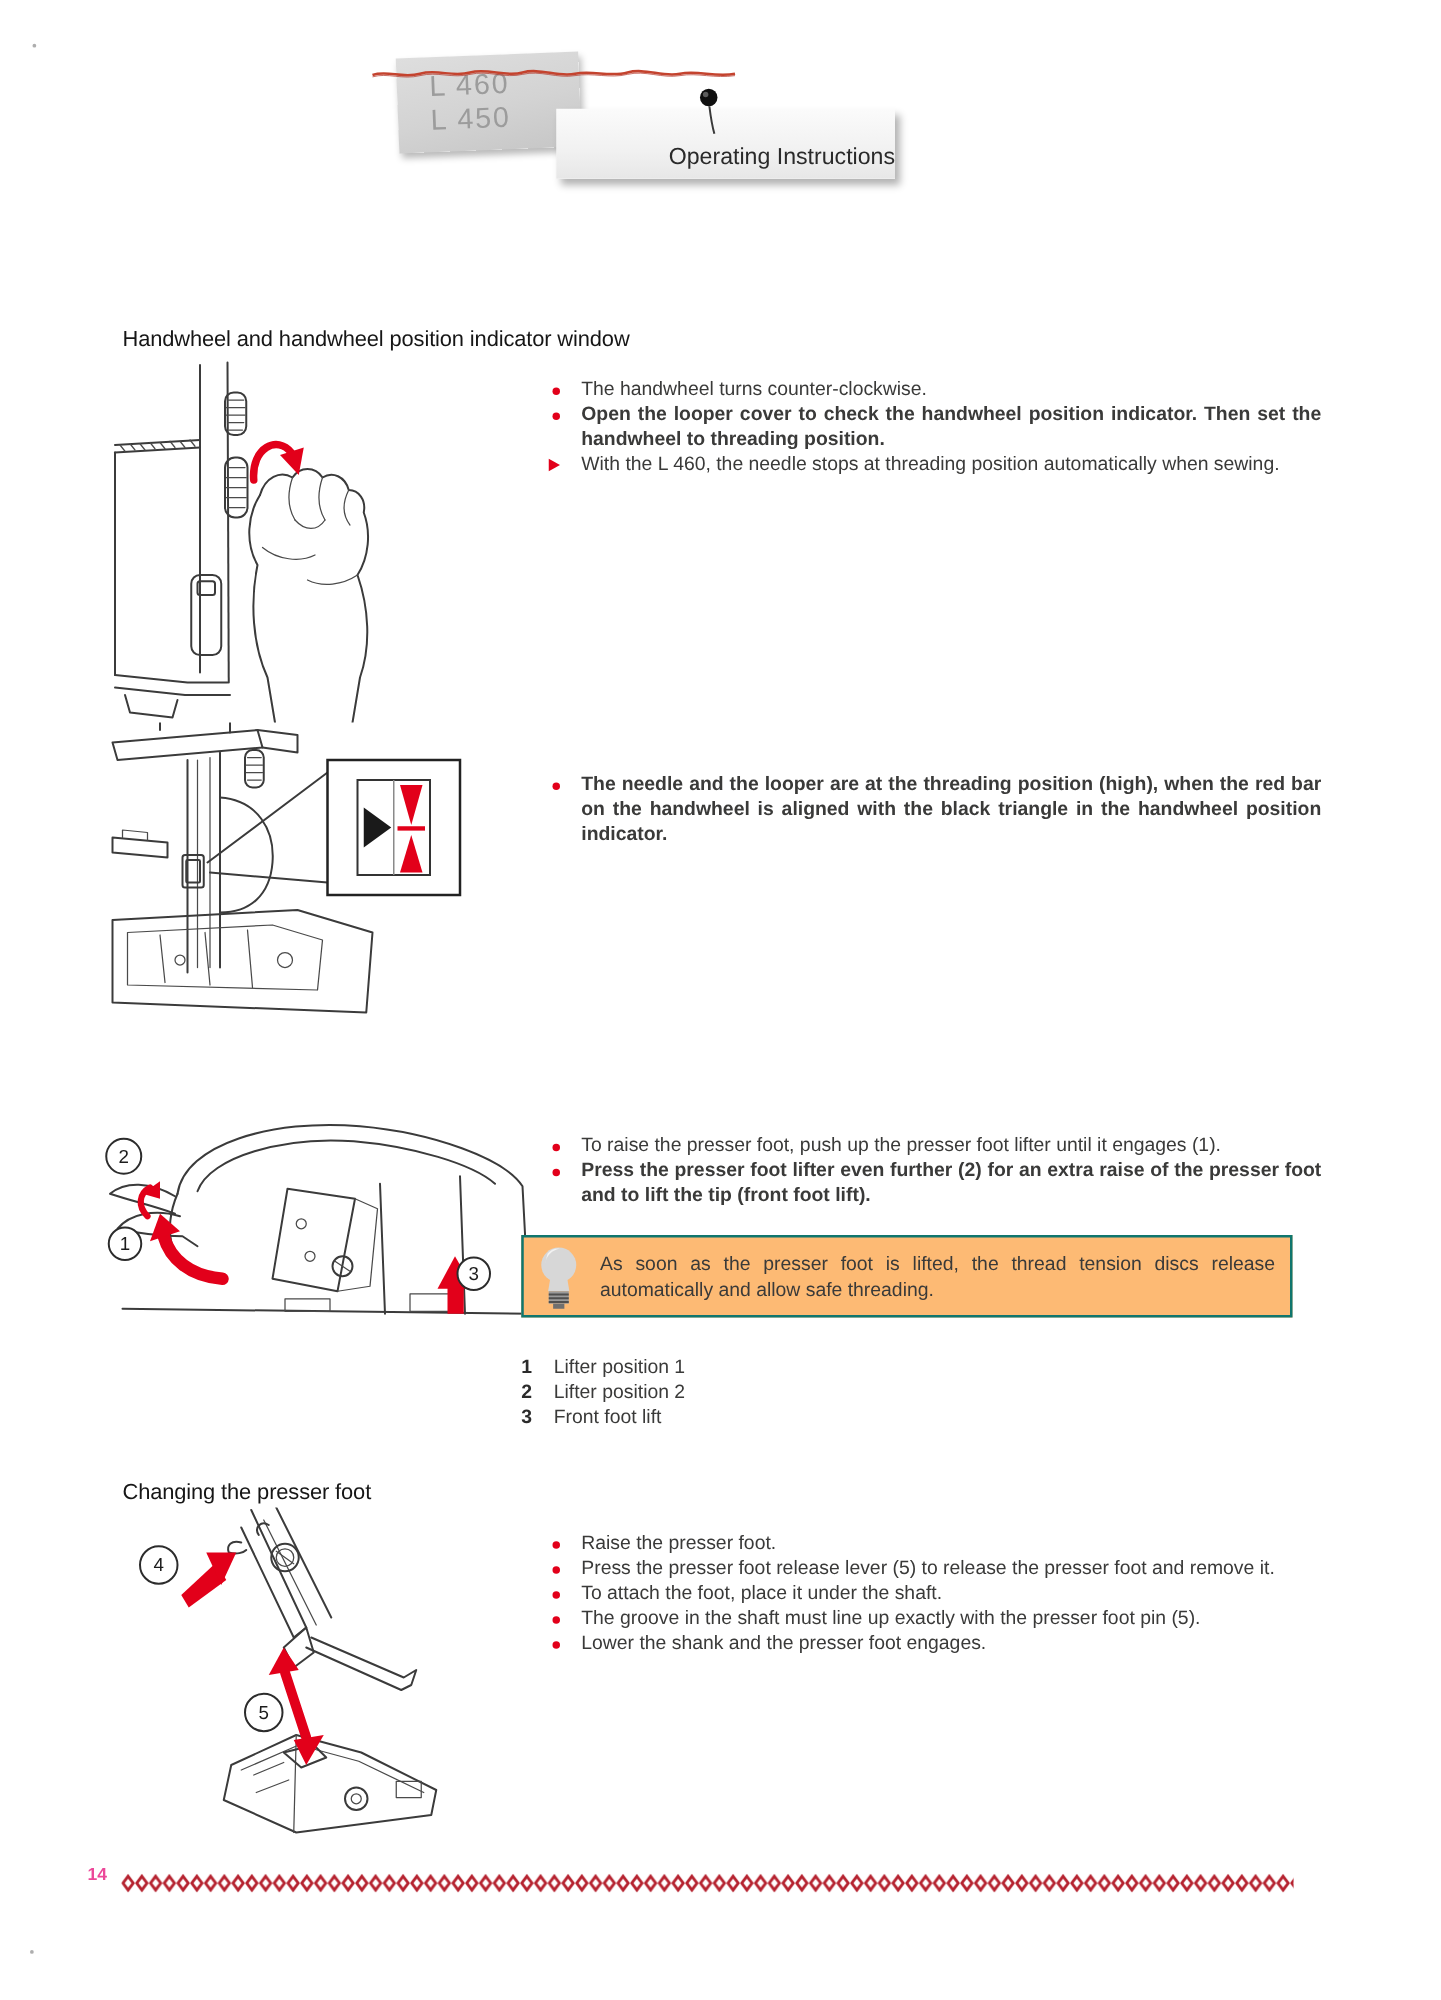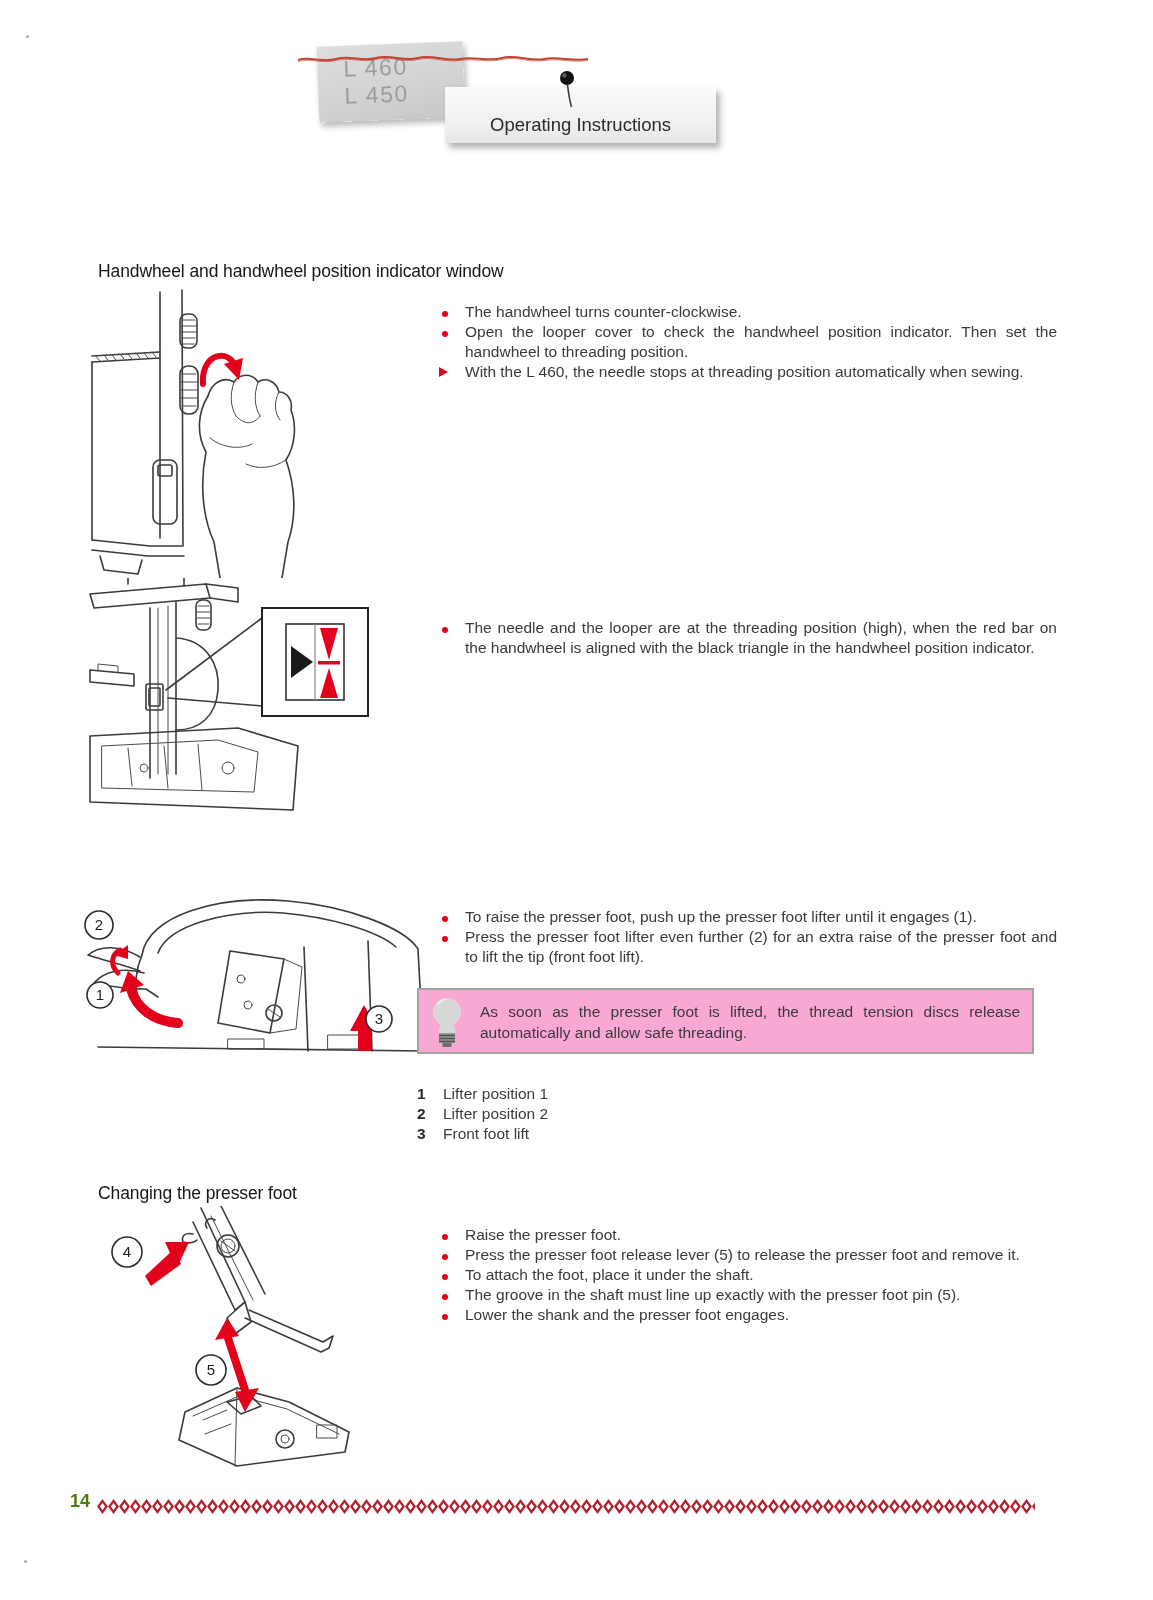--- a/index.html
+++ b/index.html
@@ -18,21 +18,21 @@
   .model-card .model{
     display:block; font-size:23px; line-height:27px; color:#9c9c9c; letter-spacing:1.5px;
   }
   .thread-svg{ position:absolute; left:296px; top:50px; }
   .instr-card{
     position:absolute; left:445px; top:87px; width:271px; height:56px;
     background:linear-gradient(180deg,#fbfbfb 0%,#f1f1f1 60%,#e7e7e7 100%);
     box-shadow:4px 5px 6px rgba(0,0,0,.30);
   }
   .instr-card .label{
-    position:absolute; bottom:7px; left:0; width:100%; text-align:center;
+    position:absolute; bottom:7px; left:0; width:100%; text-align:right;
     font-size:18.5px; color:#2a2a2a;
   }
   .pin-svg{ position:absolute; left:553px; top:64px; }
 
   
   .h2{
     position:absolute; left:98px; font-size:17.5px; font-weight:normal; color:#161616;
     letter-spacing:-0.1px;
   }
   .txtcol{ position:absolute; left:417px; width:618px; font-size:15.5px; line-height:20px;margin-left:22px; }
@@ -40,40 +40,40 @@
   .li .mk{ flex:0 0 26px; }
   .dot{
     display:inline-block; width:6px; height:6px; border-radius:50%;
     background:#e2001a; margin:7px 0 0 3px;
   }
   .tri{
     display:inline-block; width:0; height:0; margin:5px 0 0 0;
     border-left:9px solid #e2001a; border-top:5px solid transparent; border-bottom:5px solid transparent;
   }
   .li .tx{ flex:1; }
-  .just{ text-align:justify; }
+  .just{ text-align:justify;font-weight:bold; }
 
   
   .tipbox{
     position:absolute; left:417px; top:988px; width:617px; height:66px;
-    border:2px solid #a3a3a3; background:#f9a8d4;padding-left:26px;
+    border:2px solid #0f766e; background:#fdba74;padding-left:26px;
   }
   .tipbox .bulb{ position:absolute; left:9px; top:5px; }
   .tipbox .tiptx{
     position:absolute; left:61px; top:11px; width:540px;
     font-size:15.5px; line-height:21px; text-align:justify;
   }
 
   
   .legend{ position:absolute; left:417px; top:1084px; font-size:15.5px; line-height:20px; }
   .legend .row{ display:flex; }
   .legend .n{ flex:0 0 26px; font-weight:bold; color:#2b2b2b; }
 
   
-  .pageno{ position:absolute; left:70px; top:1491px; font-size:18px; font-weight:bold; color:#4d7c0f; }
+  .pageno{ position:absolute; left:70px; top:1491px; font-size:14px; font-weight:bold; color:#ec4899; }
   .stitch-svg{ position:absolute; left:97px; top:1499px; }
 
   .speck{ position:absolute; width:3px; height:3px; background:#9a9a9a; border-radius:50%; opacity:.8; }
 
   svg .ln{ fill:none; stroke:#3b3b3b; stroke-width:1.6; stroke-linecap:round; stroke-linejoin:round; }
   svg .lnthin{ fill:none; stroke:#4a4a4a; stroke-width:1; stroke-linecap:round; }
   svg .red{ fill:#e2001a; }
   svg .redln{ fill:none; stroke:#e2001a; stroke-linecap:round; }
   svg .callout-circ{ fill:#fff; stroke:#2c2c2c; stroke-width:1.6; }
   svg .callout-num{ font-family:"Liberation Sans",sans-serif; font-size:15px; fill:#1c1c1c; text-anchor:middle; }

